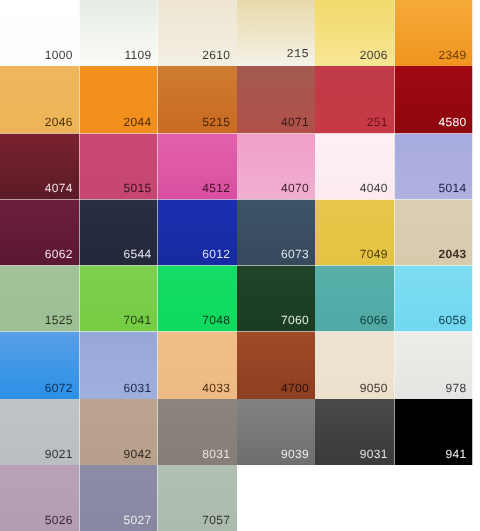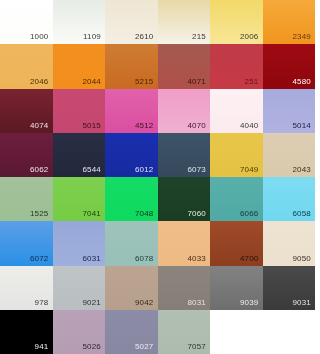--- a/index.html
+++ b/index.html
@@ -53,21 +53,21 @@
     <div class="swatch">
       <div class="swatch-fill" style="background: linear-gradient(rgb(230, 236, 230) 0%, rgb(251, 251, 247) 100%);"></div>
       <span class="swatch-label" style="color: rgb(58, 58, 58);">1109</span>
     </div>
     <div class="swatch">
       <div class="swatch-fill" style="background: linear-gradient(rgb(239, 230, 210) 0%, rgb(243, 239, 227) 100%);"></div>
       <span class="swatch-label" style="color: rgb(58, 58, 58); margin-left: 37px;">2610</span>
     </div>
     <div class="swatch">
       <div class="swatch-fill" style="background: linear-gradient(rgb(232, 217, 168) 0%, rgb(245, 242, 232) 100%);"></div>
-      <span class="swatch-label" style="color: rgb(58, 58, 58);">215</span>
+      <span class="swatch-label" style="color: rgb(58, 58, 58); font-family: Liberation Mono, monospace;">215</span>
     </div>
     <div class="swatch">
       <div class="swatch-fill" style="background: linear-gradient(rgb(242, 217, 106) 0%, rgb(248, 230, 148) 100%);"></div>
       <span class="swatch-label" style="color: rgb(58, 58, 58);">2006</span>
     </div>
     <div class="swatch">
       <div class="swatch-fill" style="background: linear-gradient(rgb(245, 169, 58) 0%, rgb(240, 149, 31) 100%);"></div>
       <span class="swatch-label" style="color: rgb(107, 59, 6);">2349</span>
     </div>
     <div class="swatch">
@@ -133,21 +133,21 @@
     <div class="swatch">
       <div class="swatch-fill" style="background: linear-gradient(rgb(61, 84, 104) 0%, rgb(54, 73, 92) 100%);"></div>
       <span class="swatch-label" style="color: rgb(224, 230, 236);">6073</span>
     </div>
     <div class="swatch">
       <div class="swatch-fill" style="background: linear-gradient(rgb(232, 198, 74) 0%, rgb(228, 194, 66) 100%);"></div>
       <span class="swatch-label" style="color: rgb(74, 60, 6);">7049</span>
     </div>
     <div class="swatch">
       <div class="swatch-fill" style="background: linear-gradient(rgb(221, 205, 178) 0%, rgb(217, 201, 173) 100%);"></div>
-      <span class="swatch-label" style="color: rgb(58, 48, 35);">2043</span>
+      <span class="swatch-label" style="color: rgb(58, 48, 35); font-weight: bold;">2043</span>
     </div>
     <div class="swatch">
       <div class="swatch-fill" style="background: linear-gradient(rgb(162, 195, 154) 0%, rgb(157, 191, 148) 100%);"></div>
       <span class="swatch-label" style="color: rgb(40, 54, 31);">1525</span>
     </div>
     <div class="swatch">
       <div class="swatch-fill" style="background: linear-gradient(rgb(126, 208, 79) 0%, rgb(118, 204, 68) 100%);"></div>
       <span class="swatch-label" style="color: rgb(30, 58, 16);">7041</span>
     </div>
     <div class="swatch">
@@ -166,24 +166,20 @@
       <div class="swatch-fill" style="background: linear-gradient(rgb(125, 220, 242) 0%, rgb(113, 216, 240) 100%);"></div>
       <span class="swatch-label" style="color: rgb(12, 58, 71);">6058</span>
     </div>
     <div class="swatch">
       <div class="swatch-fill" style="background: linear-gradient(rgb(91, 158, 230) 0%, rgb(42, 144, 230) 100%);"></div>
       <span class="swatch-label" style="color: rgb(11, 44, 82);">6072</span>
     </div>
     <div class="swatch">
       <div class="swatch-fill" style="background: linear-gradient(rgb(151, 167, 216) 0%, rgb(159, 175, 221) 100%);"></div>
       <span class="swatch-label" style="color: rgb(28, 36, 72);">6031</span>
-    </div>
-    <div class="swatch">
-      <div class="swatch-fill" style="background: linear-gradient(rgb(157, 195, 187) 0%, rgb(153, 192, 184) 100%);"></div>
-      <span class="swatch-label" style="color: rgb(31, 58, 53);">6078</span>
     </div>
     <div class="swatch">
       <div class="swatch-fill" style="background: linear-gradient(rgb(240, 189, 137) 0%, rgb(238, 186, 132) 100%);"></div>
       <span class="swatch-label" style="color: rgb(74, 47, 18);">4033</span>
     </div>
     <div class="swatch">
       <div class="swatch-fill" style="background: linear-gradient(rgb(160, 74, 40) 0%, rgb(140, 63, 32) 100%);"></div>
       <span class="swatch-label" style="color: rgb(44, 16, 8);">4700</span>
     </div>
     <div class="swatch">

